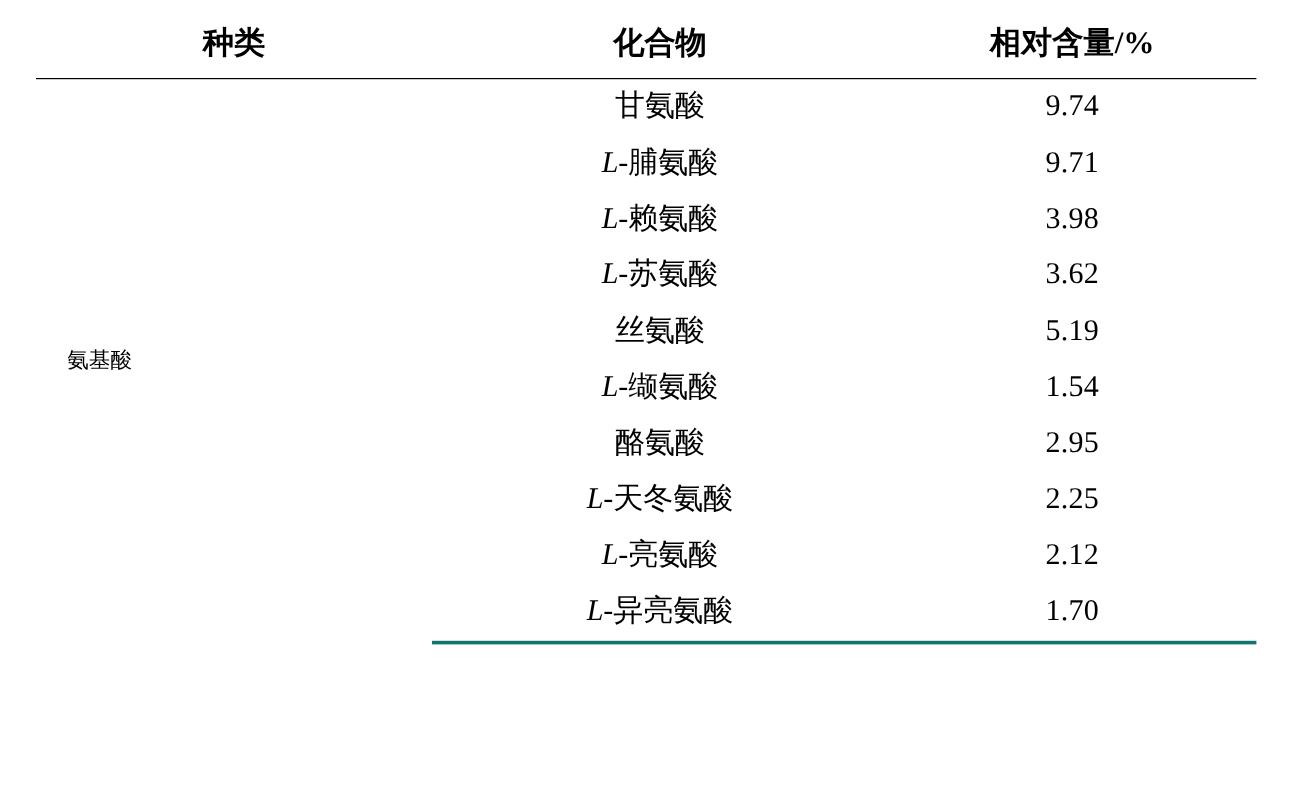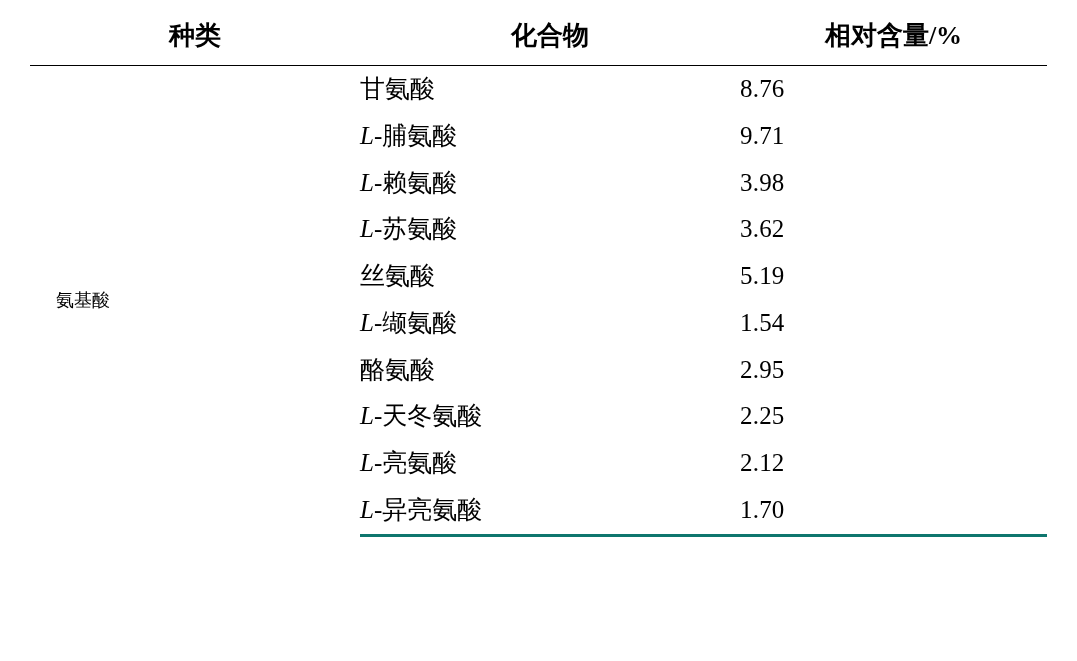--- a/index.html
+++ b/index.html
@@ -33,20 +33,21 @@
   thead th {
     font-weight: bold;
     font-size: 26px;
     padding: 10px 0 12px 0;
     text-align: center;
     border-bottom: 1.6px solid #000;
     vertical-align: middle;
   }
   tbody td {
     font-size: 25px;
+    text-align: center;
     padding: 9px 0 9px 0;
     vertical-align: middle;
     line-height: 1.15;
   }
   tbody td.type-cell {
     text-align: left;
     padding-left: 26px;
     font-size: 18px;
     vertical-align: middle;
   }
@@ -78,21 +79,21 @@
       <tr class="rule-top">
         <th>种类</th>
         <th>化合物</th>
         <th>相对含量/%</th>
       </tr>
     </thead>
     <tbody>
       <tr>
         <td class="type-cell" rowspan="10">氨基酸</td>
         <td class="compound"><span class="ital"></span><span>甘氨酸</span></td>
-        <td class="num">8.76</td>
+        <td class="num">9.74</td>
       </tr>
       <tr>
         <td class="compound"><span class="ital">L</span><span>-脯氨酸</span></td>
         <td class="num">9.71</td>
       </tr>
       <tr>
         <td class="compound"><span class="ital">L</span><span>-赖氨酸</span></td>
         <td class="num">3.98</td>
       </tr>
       <tr>

